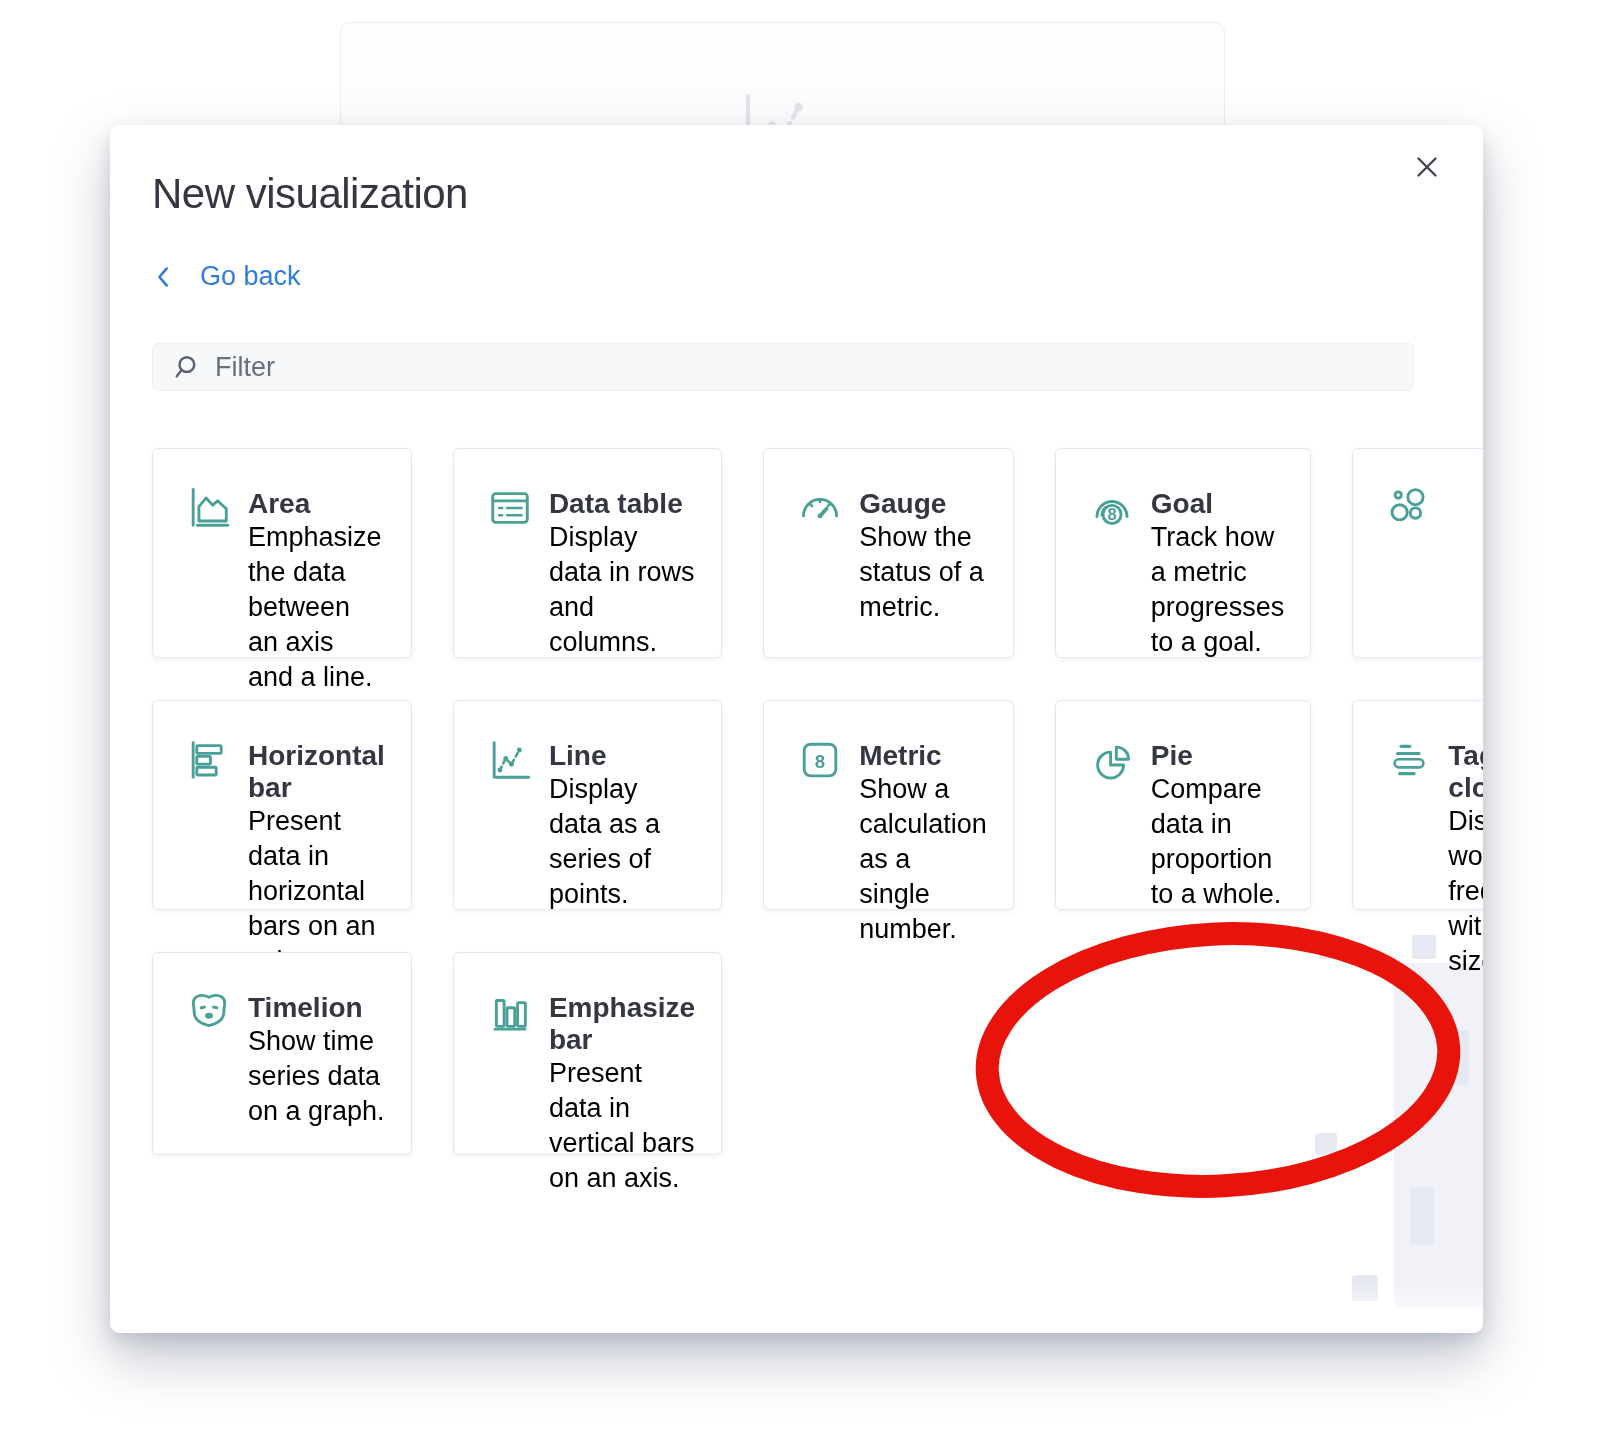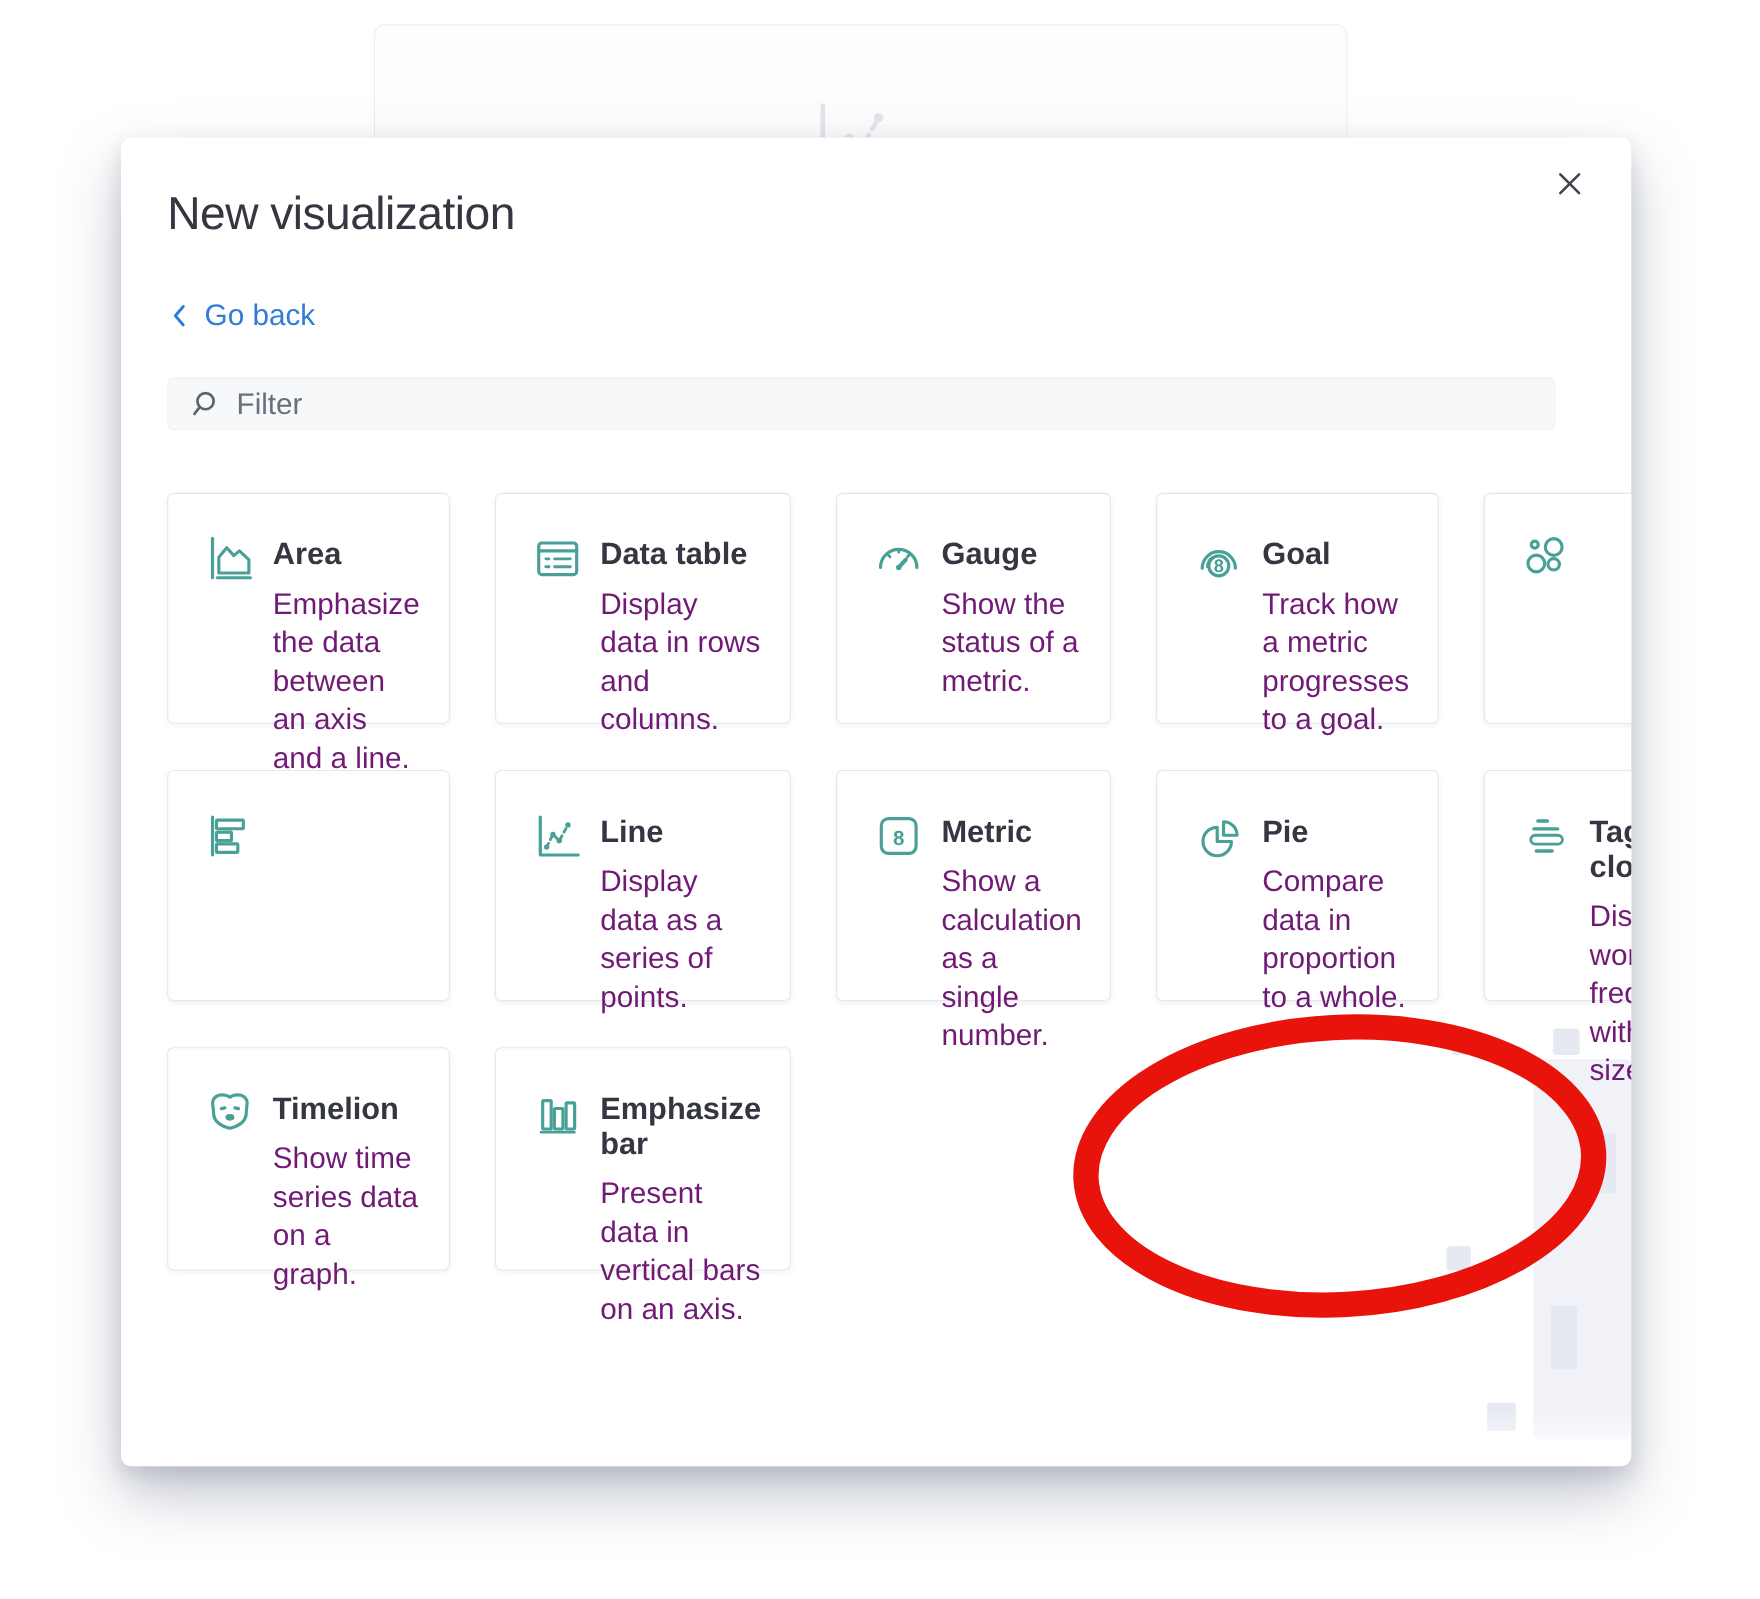--- a/index.html
+++ b/index.html
@@ -17,22 +17,22 @@
            background:#ffffff; border-radius:10px; overflow:hidden;
            box-shadow:0 26px 55px rgba(105,115,135,.40), 0 8px 18px rgba(105,115,135,.22); }
 
   .close-btn { position:absolute; top:22px; right:36px; width:40px; height:40px;
                background:none; border:none; cursor:pointer; color:#40444f; z-index:6;
                display:flex; align-items:center; justify-content:center; }
 
   .modal-title { position:absolute; left:42px; top:44px; font-size:42px; line-height:50px;
                  font-weight:500; color:#343741; letter-spacing:-.5px; }
 
-  .go-back { position:absolute; left:44px; top:146px; display:flex; align-items:center;
-             gap:14px; color:#2f7cdb; font-size:27px; font-weight:500; text-decoration:none;
+  .go-back { position:absolute; left:44px; top:136px; display:flex; align-items:center;
+             gap:28px; color:#2f7cdb; font-size:27px; font-weight:500; text-decoration:none;
              cursor:pointer; }
 
   .filter-box { position:absolute; left:42px; top:218px; width:1262px; height:48px;
                 background:#f6f8fa; border:1px solid #eef0f4; border-radius:6px;
                 display:flex; align-items:center; padding:0 20px; gap:16px; }
   .filter-box input { flex:1; border:none; background:transparent; outline:none;
                       font-size:27px; color:#343741; font-family:"Liberation Sans",sans-serif; }
   .filter-box input::placeholder { color:#69707d; }
   .search-icon { color:#5c6370; flex:0 0 auto; display:flex; }
 
@@ -42,21 +42,21 @@
 
   
   .grid { position:absolute; left:42px; top:323px; width:1262px;
           display:grid; grid-template-columns:repeat(5,1fr);
           grid-template-rows:210px 210px 203px 210px; column-gap:41px; row-gap:42px; }
   .card { background:#ffffff; border:1px solid #e4e7ee; border-radius:6px;
           box-shadow:0 2px 5px rgba(120,130,150,.10);
           padding:34px 26px 0 33px; display:flex; gap:16px; cursor:pointer; }
   .card-icon { flex:0 0 46px; color:#48a096; margin-top:2px; }
   .card-title { font-size:28px; font-weight:700; color:#343741; margin-top:5px; }
-  .card-desc { font-size:27px; line-height:35px; color:#701a75; margin-top:12px; }
+  .card-desc { font-size:27px; line-height:35px; color:#000000; margin-top:0; }
 
   .bottom-fade { position:absolute; left:0; right:0; bottom:0; height:52px; z-index:4;
                  background:linear-gradient(to bottom, rgba(255,255,255,0), #ffffff 88%);
                  pointer-events:none; }
 
   
   .annotation { position:absolute; left:968px; top:912px; z-index:10; pointer-events:none; }
 
   svg { display:block; }
   svg text { font-family:"Liberation Sans", sans-serif; }
@@ -193,20 +193,24 @@
 
       <div class="card">
         <span class="card-icon">
           <svg width="46" height="46" viewBox="0 0 32 32" fill="none" stroke="currentColor" stroke-width="2" stroke-linecap="round" stroke-linejoin="round">
             <path d="M5 4v24"></path>
             <rect x="7.5" y="6" width="17" height="5.4" rx="0.6"></rect>
             <rect x="7.5" y="13.5" width="9.5" height="5.4" rx="0.6"></rect>
             <rect x="7.5" y="21" width="13.5" height="5.4" rx="0.6"></rect>
           </svg>
         </span>
+        <div class="card-body">
+          <div class="card-title">Horizontal bar</div>
+          <div class="card-desc">Present data in horizontal bars on an axis.</div>
+        </div>
       </div>
 
       <div class="card">
         <span class="card-icon">
           <svg width="46" height="46" viewBox="0 0 32 32" fill="none" stroke="currentColor" stroke-width="2" stroke-linecap="round" stroke-linejoin="round">
             <path d="M5 4v24"></path>
               <path d="M6 28h23"></path>
             <path d="M9 23l4-8 4 4 5.5-10" stroke-dasharray="2.6 2.6" stroke-width="1.8"></path>
             <circle cx="9" cy="23" r="1.7" fill="currentColor" stroke="none"></circle>
             <circle cx="13" cy="15" r="1.7" fill="currentColor" stroke="none"></circle>

